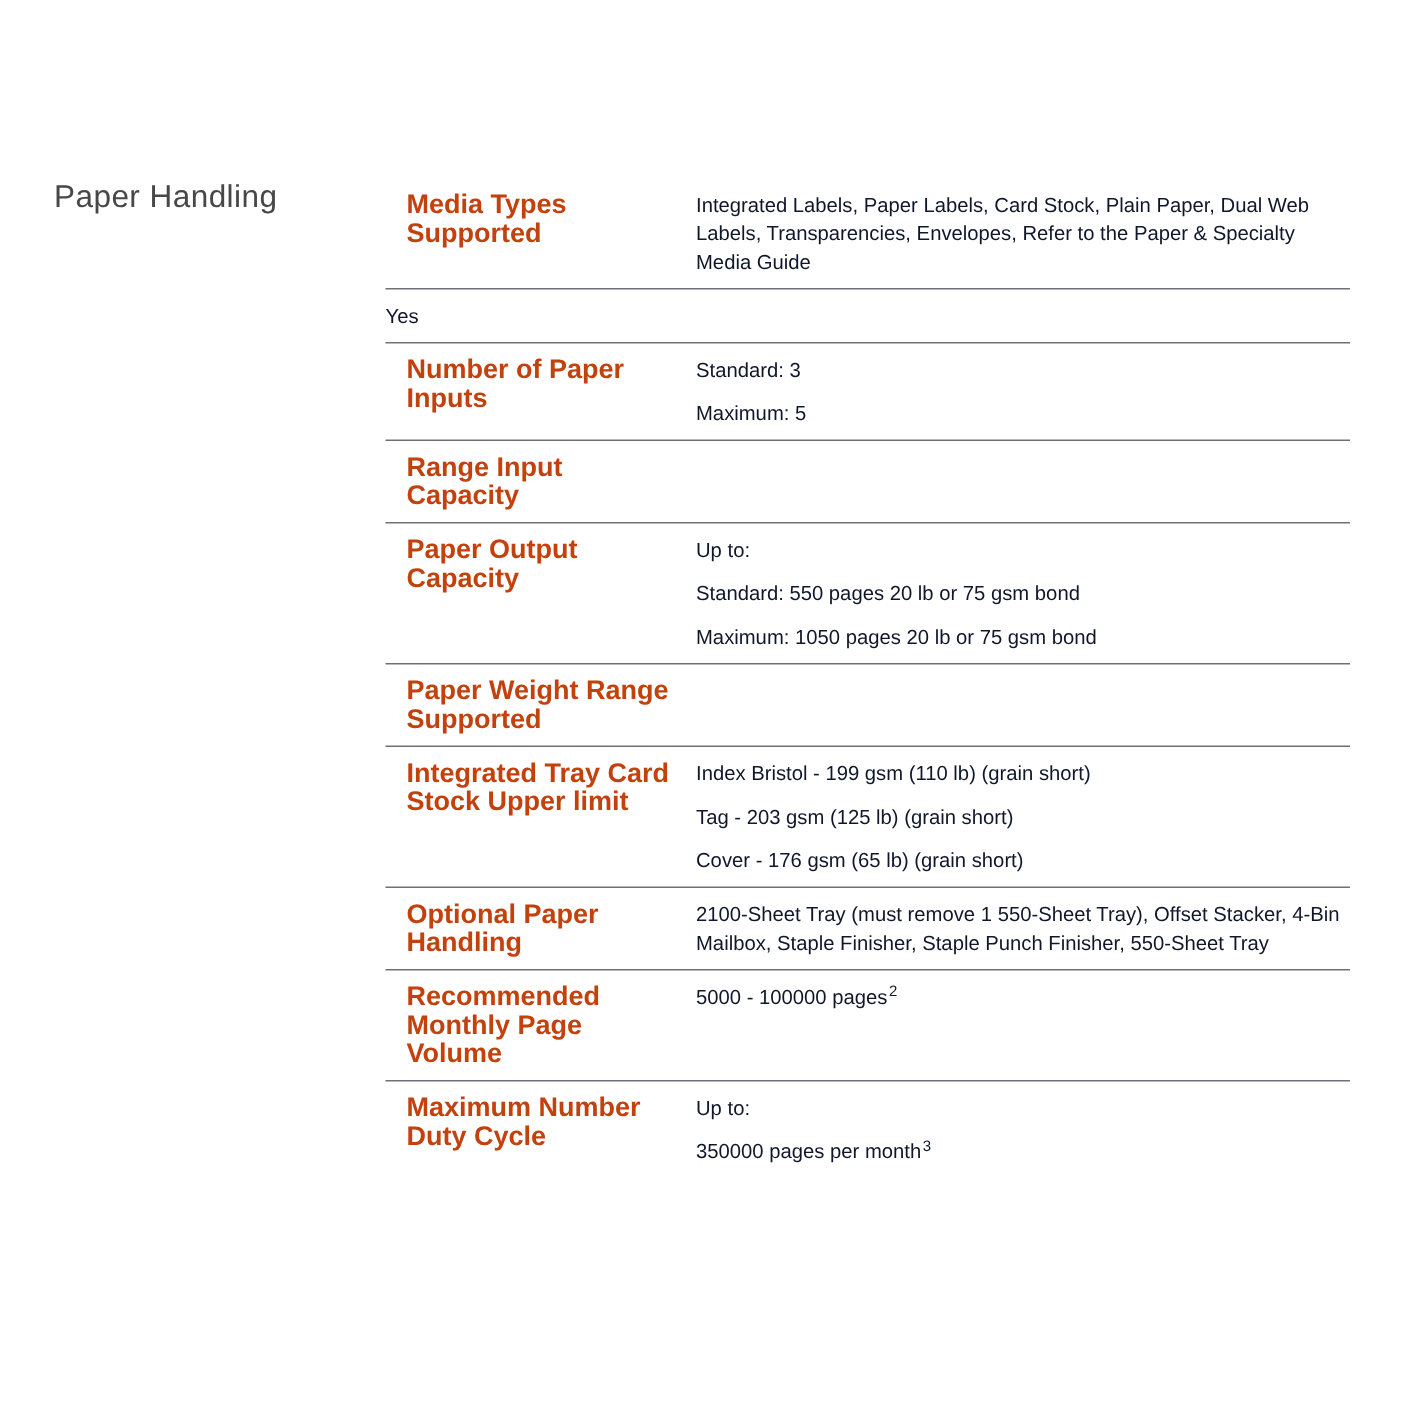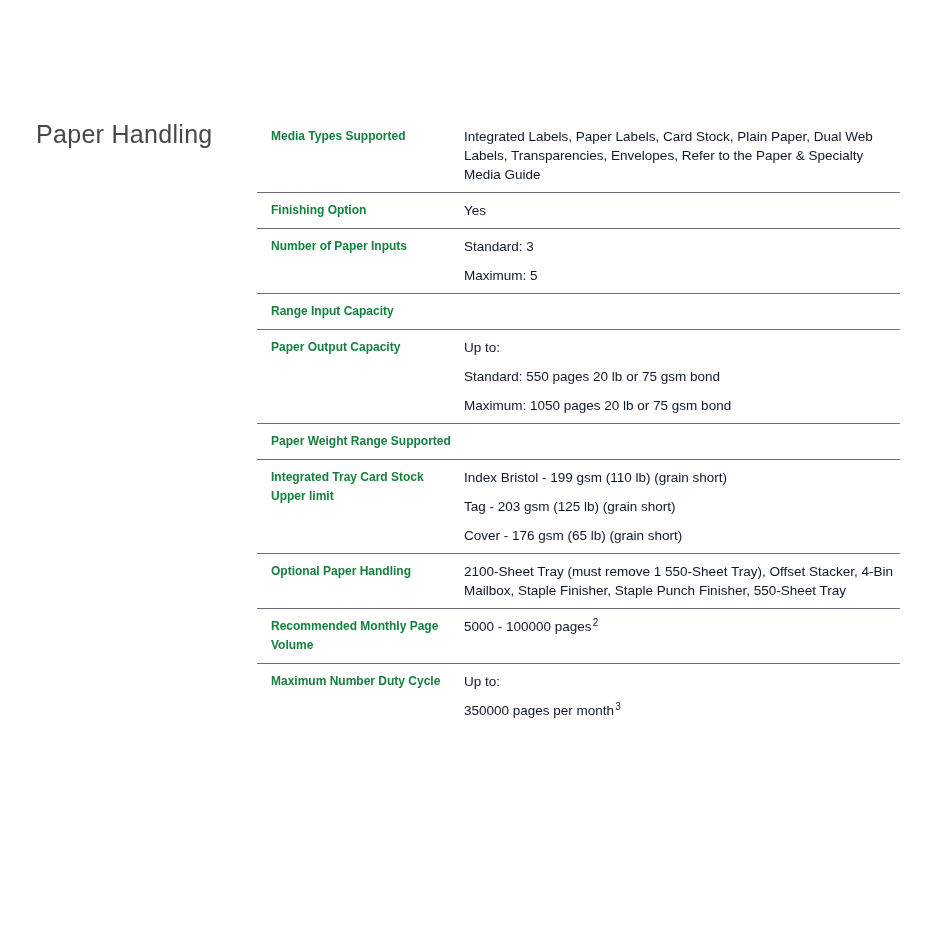--- a/index.html
+++ b/index.html
@@ -14,21 +14,21 @@
     position: relative;
     overflow: hidden;
     font-family: "Liberation Sans", sans-serif;
     -webkit-font-smoothing: antialiased;
   }
   .section-title {
     position: absolute;
     left: 36px;
     top: 120px;
     margin: 0;
-    font-size: 25px;
+    font-size: 21px;
     font-weight: 400;
     letter-spacing: 0.3px;
     color: #474747;
   }
   .spec-table {
     position: absolute;
     left: 257px;
     top: 119px;
     width: 643px;
   }
@@ -38,24 +38,24 @@
     padding: 8px 0;
   }
   .spec-row + .spec-row {
     border-top: 1px solid #70707a;
   }
   .spec-label {
     flex: 0 0 207px;
     width: 207px;
     padding-left: 14px;
     padding-right: 12px;
-    font-size: 12px;
+    font-size: 18px;
     line-height: 19px;
     font-weight: 700;
-    color: #15803d;
+    color: #c2410c;
   }
   .spec-value {
     flex: 1 1 auto;
     padding-right: 4px;
     font-size: 13.5px;
     line-height: 19px;
     font-weight: 400;
     color: #0f172a;
   }
   .spec-value p {
@@ -79,21 +79,20 @@
 
   <div class="spec-table">
   <div class="spec-row">
     <div class="spec-label">Media Types Supported</div>
     <div class="spec-value">
           <p>Integrated Labels, Paper Labels, Card Stock, Plain Paper, Dual Web Labels, Transparencies, Envelopes, Refer to the Paper &amp; Specialty Media Guide</p>
         </div>
   </div>
 
   <div class="spec-row">
-    <div class="spec-label">Finishing Option</div>
     <div class="spec-value">
           <p>Yes</p>
         </div>
   </div>
 
   <div class="spec-row">
     <div class="spec-label">Number of Paper Inputs</div>
     <div class="spec-value">
           <p>Standard: 3</p>
           <p>Maximum: 5</p>

